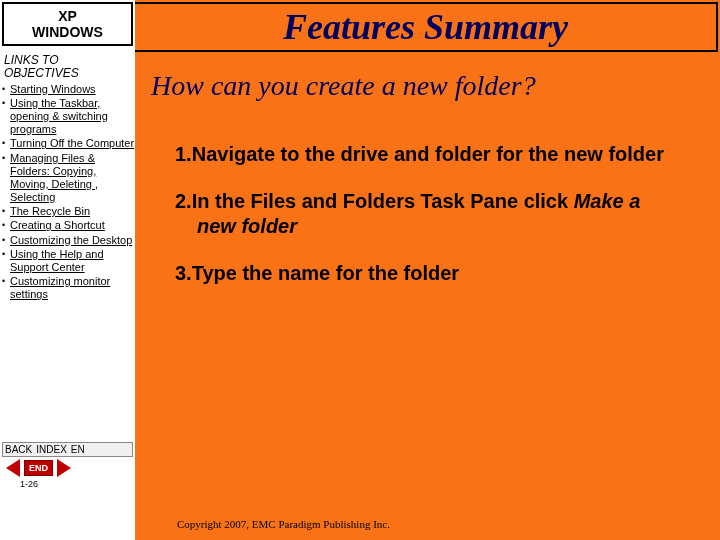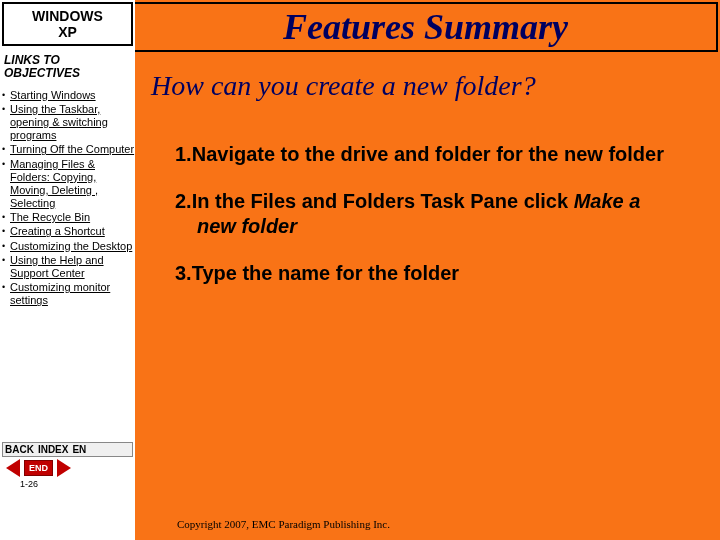--- a/index.html
+++ b/index.html
@@ -20,22 +20,22 @@
   .logo-box {
     border: 2px solid #000;
     margin: 2px;
     padding: 4px 2px;
     text-align: center;
     font-weight: bold;
     font-size: 14px;
     line-height: 1.15;
   }
   .links-heading {
-    margin: 8px 4px 8px 4px;
-    font-weight: bold;
+    margin: 8px 4px 2px 4px;
+    font-weight: normal;
     font-style: italic;
     font-size: 12px;
     line-height: 1.1;
   }
   .links {
     list-style: none;
     padding: 0 0 0 2px;
   }
   .links li {
     display: flex;
@@ -121,21 +121,21 @@
     font-size: 10px;
   }
   .overlay-row {
     display: flex;
     align-items: center;
     gap: 4px;
     padding: 1px 2px;
     border: 1px solid #888;
     background: #f0f0f0;
   }
-  .overlay-row .lbl { font-size: 10px; font-weight: bold; }
+  .overlay-row .lbl { font-size: 10px; }
   .nav-row {
     display: flex;
     gap: 4px;
     margin-top: 2px;
     align-items: center;
     justify-content: flex-start;
     padding-left: 4px;
   }
   .tri {
     width: 0; height: 0;
@@ -158,22 +158,22 @@
     margin-top: 2px;
     padding-left: 18px;
     color: #000;
   }
 </style>
 </head>
 <body>
 
 <div class="sidebar">
   <div class="logo-box">
+    <div>XP</div>
     <div>WINDOWS</div>
-    <div>XP</div>
   </div>
   <div class="links-heading">LINKS TO OBJECTIVES</div>
   <ul class="links">
     <li>
         <span class="bullet">•</span>
         <span class="linktext">Starting Windows</span>
       </li>
     <li>
         <span class="bullet">•</span>
         <span class="linktext">Using the Taskbar, opening &amp; switching programs</span>

